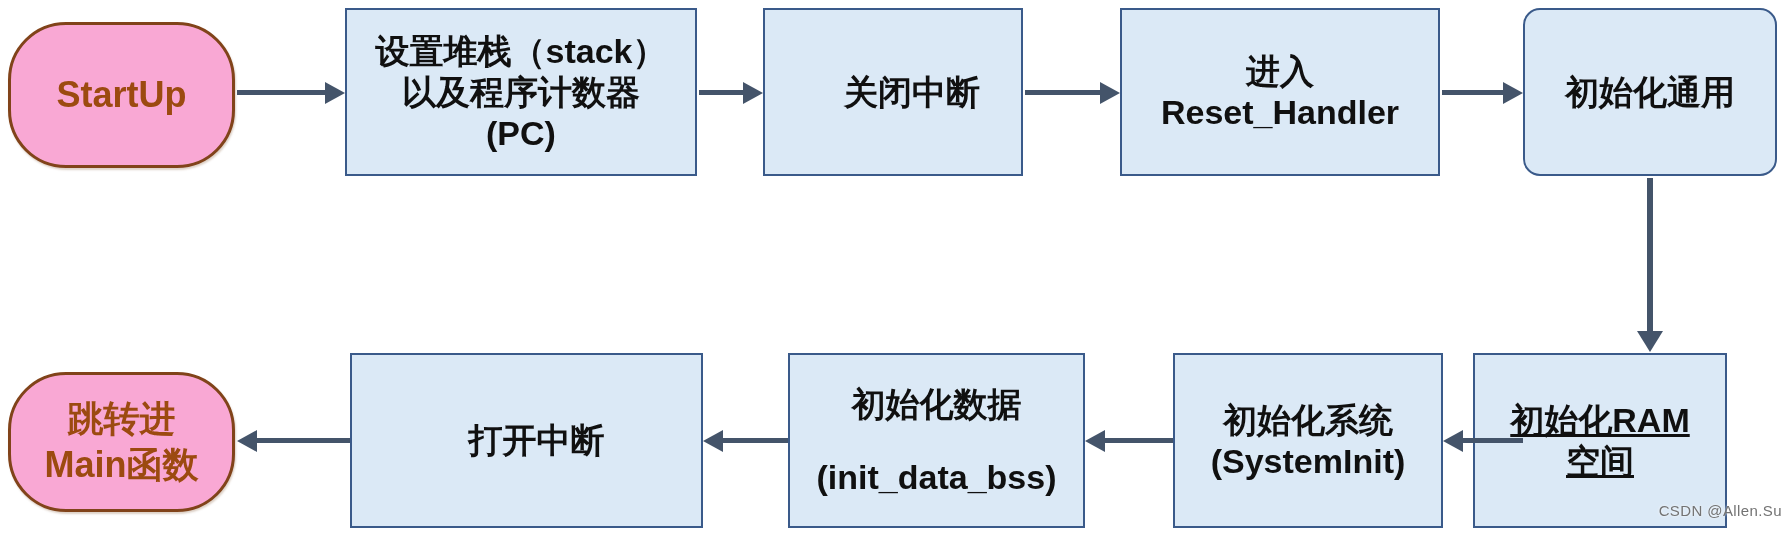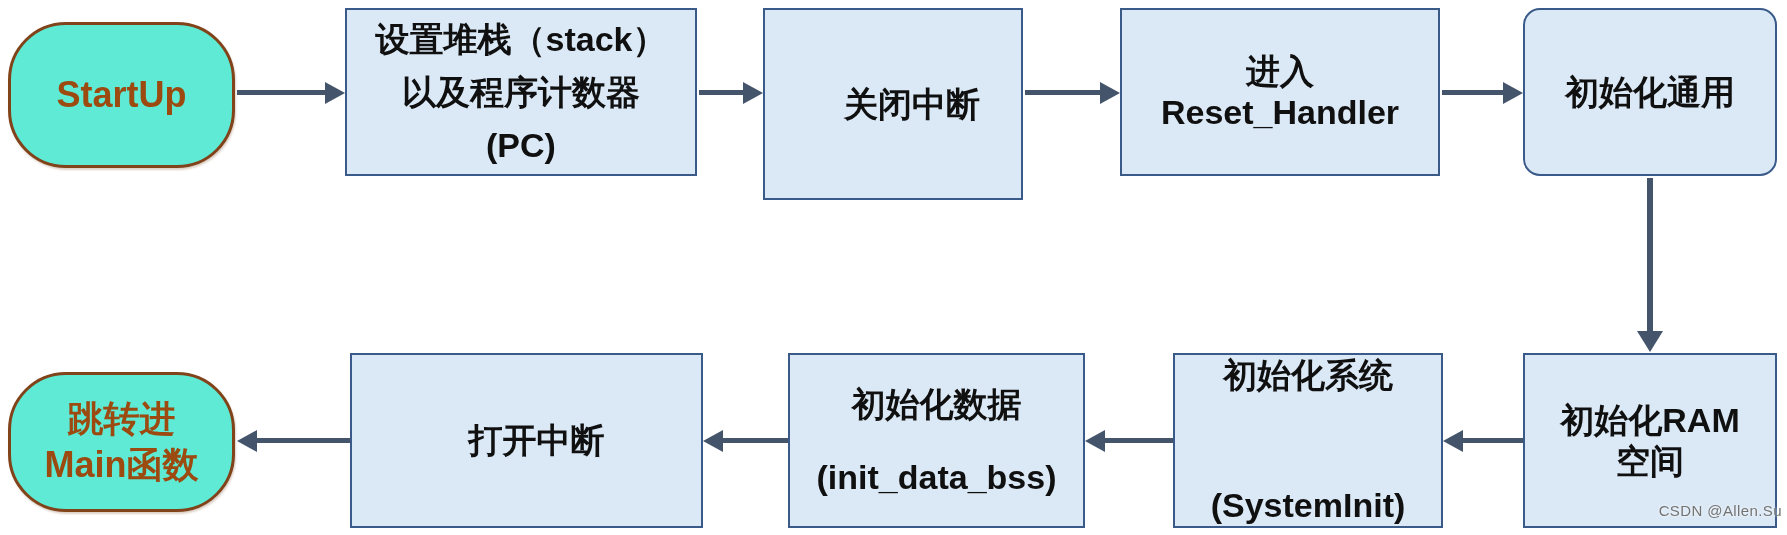--- a/index.html
+++ b/index.html
@@ -19,21 +19,21 @@
     font-weight:700;
   }
   .process{
     background:#dbe9f6;
     border:2px solid #3a5a8a;
     color:#101010;
     font-size:34px;
     line-height:41px;
   }
   .terminal{
-    background:#5eead4;
+    background:#f9a8d4;
     border:3px solid #81431a;
     border-radius:58px;
     color:#9c4a10;
     font-size:36px;
     line-height:46px;
     box-shadow:1px 2px 2px rgba(120,70,30,0.25);
   }
   .arrow-h{
     position:absolute;
     height:5px;
@@ -74,45 +74,45 @@
 </style>
 </head>
 <body>
 
 <div id="stage">
 
   <div class="node terminal" style="left:8px;top:22px;width:227px;height:146px;">
     <div>StartUp</div>
   </div>
 
-  <div class="node process" style="left:345px;top:8px;width:352px;height:168px;gap:12px;">
+  <div class="node process" style="left:345px;top:8px;width:352px;height:168px;">
     <div>设置堆栈（stack）</div>
     <div>以及程序计数器</div>
     <div>(PC)</div>
   </div>
 
-  <div class="node process" style="left:763px;top:8px;width:260px;height:192px;padding-left:38px;">
+  <div class="node process" style="left:763px;top:8px;width:260px;height:168px;padding-left:38px;">
     <div>关闭中断</div>
   </div>
 
   <div class="node process" style="left:1120px;top:8px;width:320px;height:168px;">
     <div>进入</div>
     <div>Reset_Handler</div>
   </div>
 
   <div class="node process" style="left:1523px;top:8px;width:254px;height:168px;border-radius:17px;">
     <div>初始化通用</div>
   </div>
 
-  <div class="node process" style="left:1523px;top:353px;width:254px;height:175px;">
+  <div class="node process" style="left:1473px;top:353px;width:254px;height:175px;text-decoration:underline;">
     <div>初始化RAM</div>
     <div>空间</div>
   </div>
 
-  <div class="node process" style="left:1173px;top:353px;width:270px;height:175px;justify-content:space-between;">
+  <div class="node process" style="left:1173px;top:353px;width:270px;height:175px;">
     <div>初始化系统</div>
     <div>(SystemInit)</div>
   </div>
 
   <div class="node process" style="left:788px;top:353px;width:297px;height:175px;gap:32px;">
     <div>初始化数据</div>
     <div>(init_data_bss)</div>
   </div>
 
   <div class="node process" style="left:350px;top:353px;width:353px;height:175px;padding-left:20px;">

